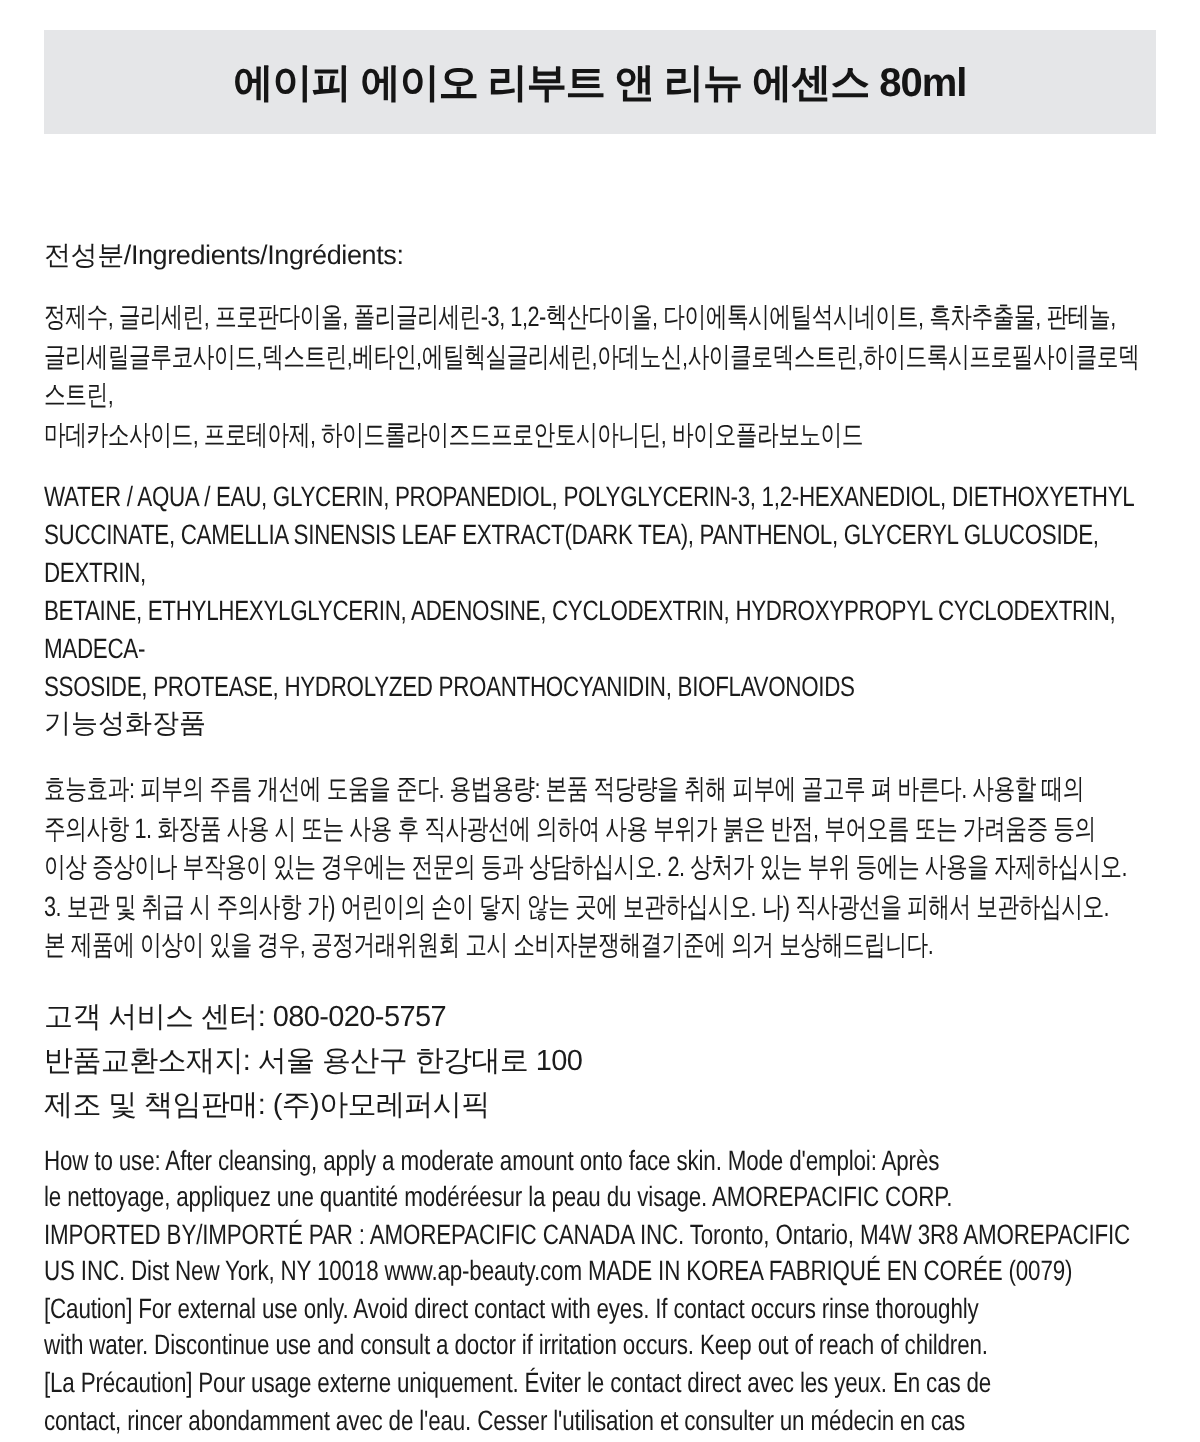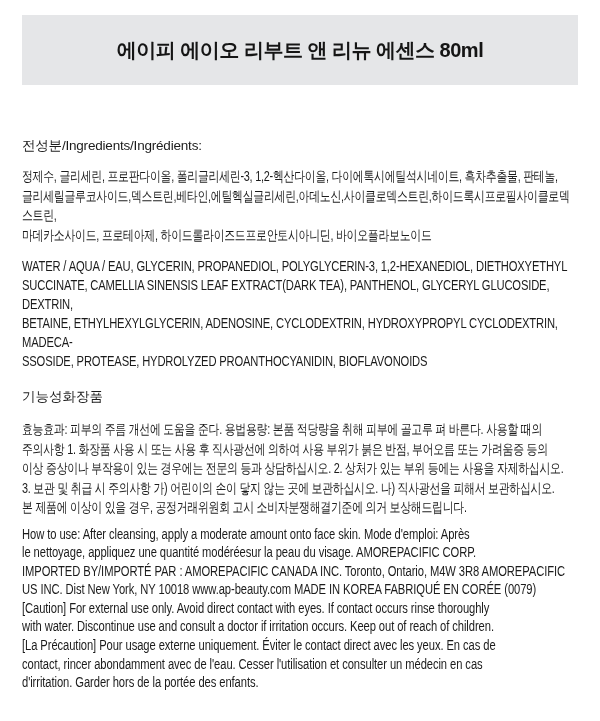--- a/index.html
+++ b/index.html
@@ -12,21 +12,21 @@
     color: #1b1b1b;
     overflow: hidden;
   }
   .page {
     width: 600px;
     height: 721px;
     padding: 15px 22px 0 22px;
     overflow: hidden;
   }
   .title-bar {
-    height: 70px;
+    height: 52px;
     background: #e5e6e8;
     display: flex;
     align-items: center;
     justify-content: center;
   }
   .title-text {
     font-size: 20px;
     font-weight: bold;
     letter-spacing: -0.5px;
     color: #151515;
@@ -57,21 +57,20 @@
     line-height: 19.5px;
     letter-spacing: -0.3px;
   }
   .ingredients-en {
     margin-top: 12px;
     font-size: 14px;
     line-height: 19px;
     letter-spacing: -0.2px;
   }
   .functional-label {
-    margin-top: 17px;
     font-size: 13.5px;
     line-height: 17px;
   }
   .efficacy {
     margin-top: 15px;
     font-size: 14px;
     line-height: 19.5px;
     letter-spacing: -0.3px;
   }
   .contact-block {
@@ -108,20 +107,25 @@
 SSOSIDE, PROTEASE, HYDROLYZED PROANTHOCYANIDIN, BIOFLAVONOIDS</div>
 
   <div class="functional-label">기능성화장품</div>
 
   <div class="para cond-ko efficacy">효능효과: 피부의 주름 개선에 도움을 준다. 용법용량: 본품 적당량을 취해 피부에 골고루 펴 바른다. 사용할 때의
 주의사항 1. 화장품 사용 시 또는 사용 후 직사광선에 의하여 사용 부위가 붉은 반점, 부어오름 또는 가려움증 등의
 이상 증상이나 부작용이 있는 경우에는 전문의 등과 상담하십시오. 2. 상처가 있는 부위 등에는 사용을 자제하십시오.
 3. 보관 및 취급 시 주의사항 가) 어린이의 손이 닿지 않는 곳에 보관하십시오. 나) 직사광선을 피해서 보관하십시오.
 본 제품에 이상이 있을 경우, 공정거래위원회 고시 소비자분쟁해결기준에 의거 보상해드립니다.</div>
 
+  <div class="contact-block">
+    <div>고객 서비스 센터: 080-020-5757</div>
+    <div>반품교환소재지: 서울 용산구 한강대로 100</div>
+    <div>제조 및 책임판매: (주)아모레퍼시픽</div>
+  </div>
 
   <div class="para cond-en usage">How to use: After cleansing, apply a moderate amount onto face skin. Mode d'emploi: Après
 le nettoyage, appliquez une quantité modéréesur la peau du visage. AMOREPACIFIC CORP.
 IMPORTED BY/IMPORTÉ PAR : AMOREPACIFIC CANADA INC. Toronto, Ontario, M4W 3R8 AMOREPACIFIC
 US INC. Dist New York, NY 10018 www.ap-beauty.com MADE IN KOREA FABRIQUÉ EN CORÉE (0079)
 [Caution] For external use only. Avoid direct contact with eyes. If contact occurs rinse thoroughly
 with water. Discontinue use and consult a doctor if irritation occurs. Keep out of reach of children.
 [La Précaution] Pour usage externe uniquement. Éviter le contact direct avec les yeux. En cas de
 contact, rincer abondamment avec de l'eau. Cesser l'utilisation et consulter un médecin en cas
 d'irritation. Garder hors de la portée des enfants.</div>

